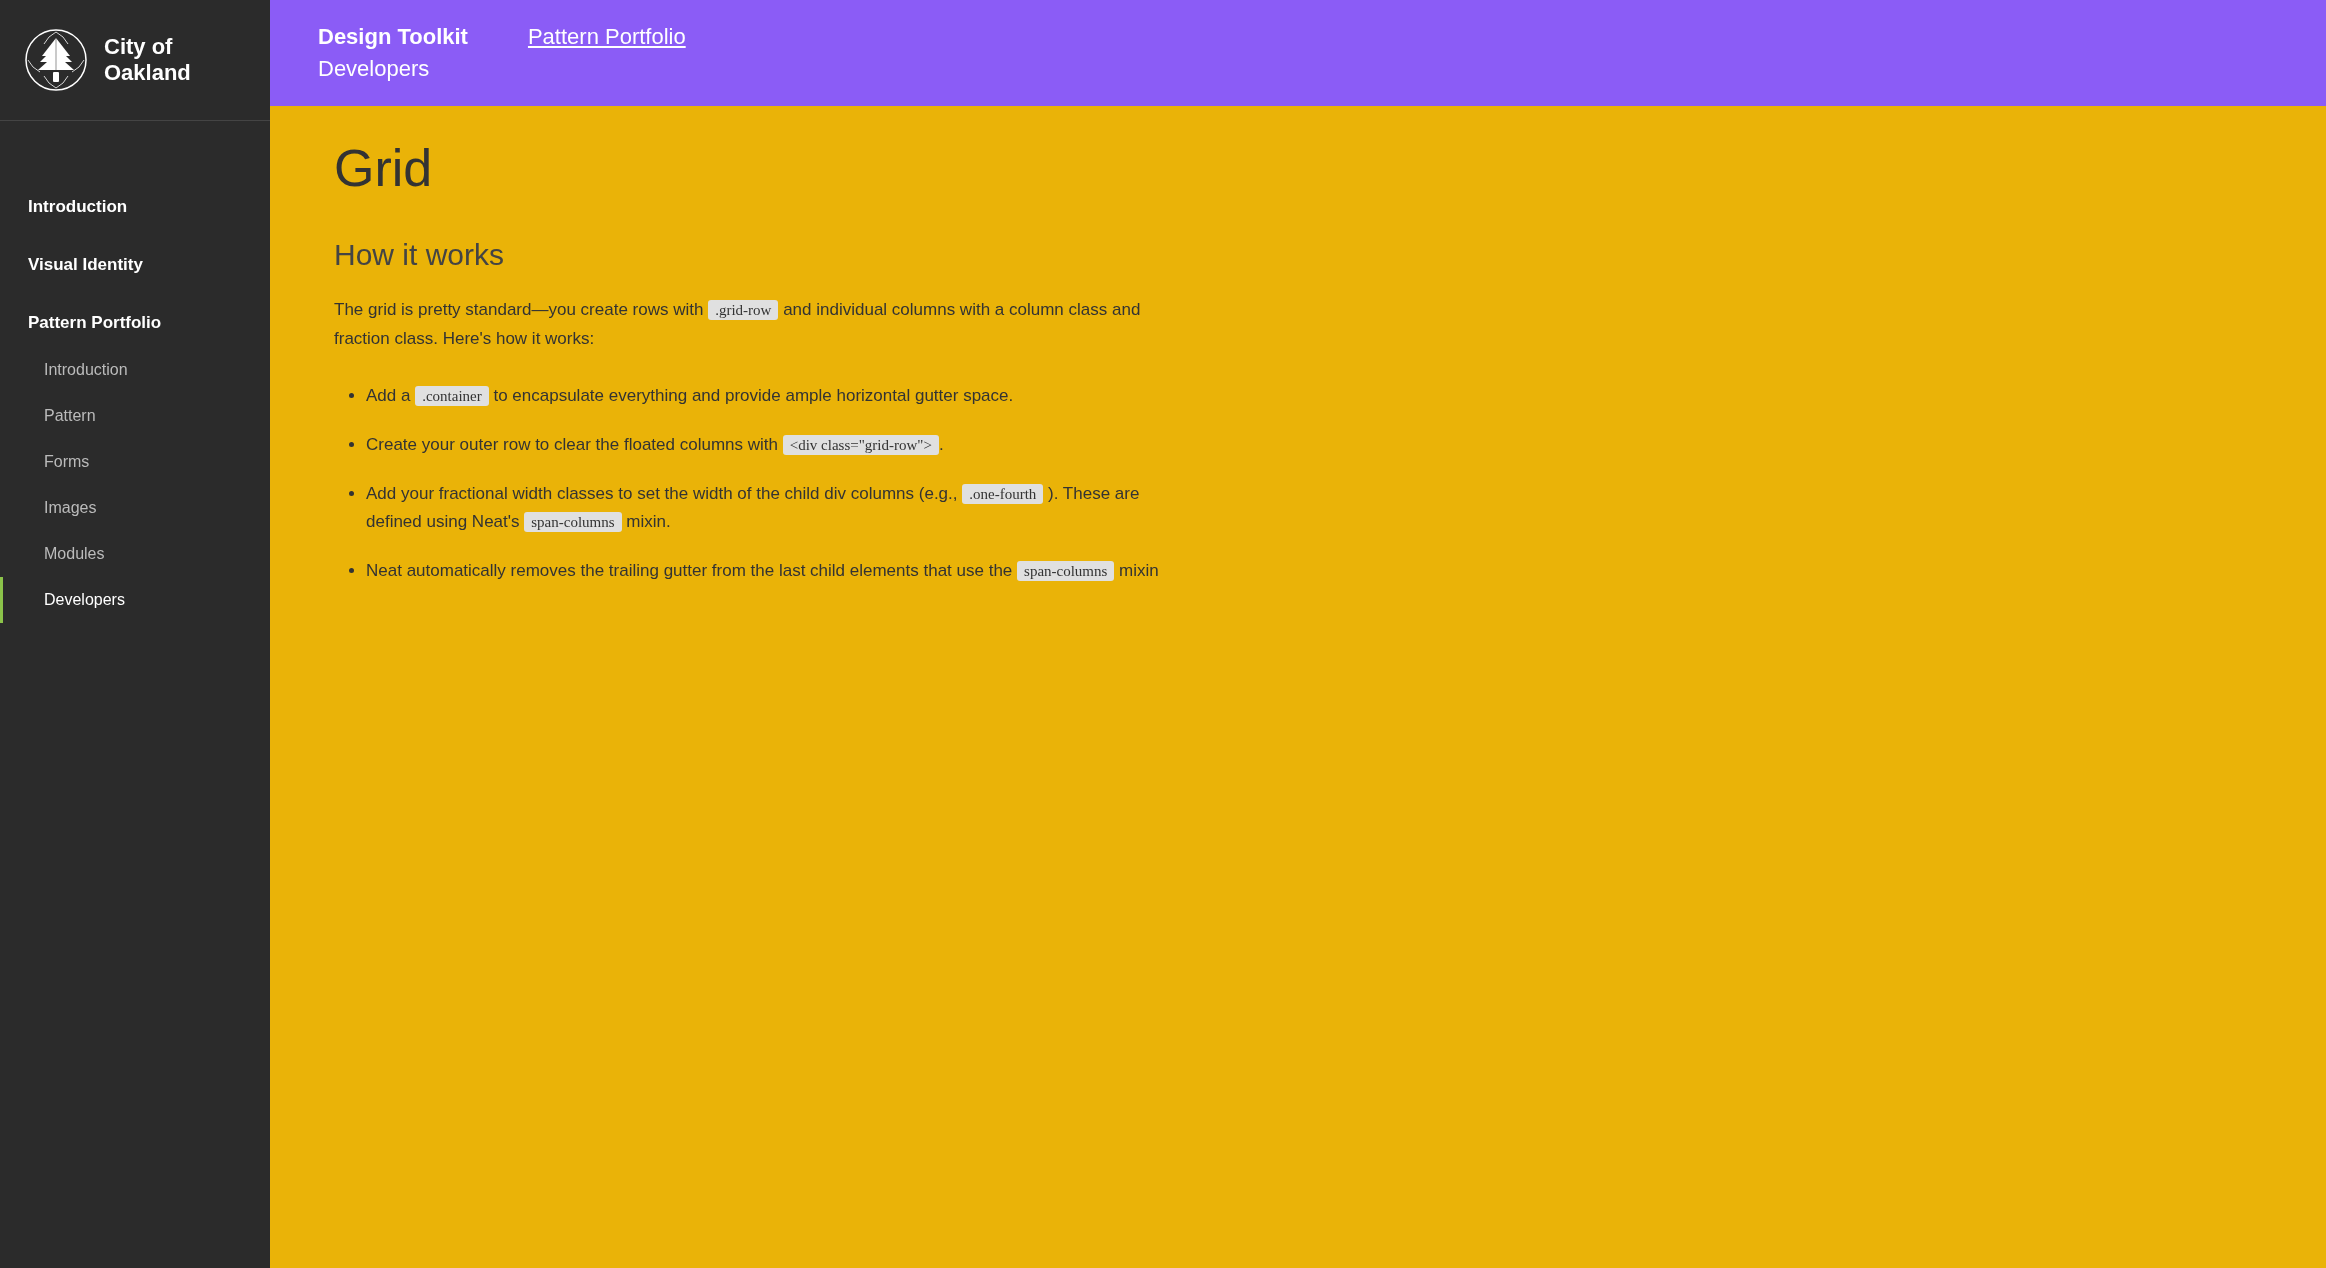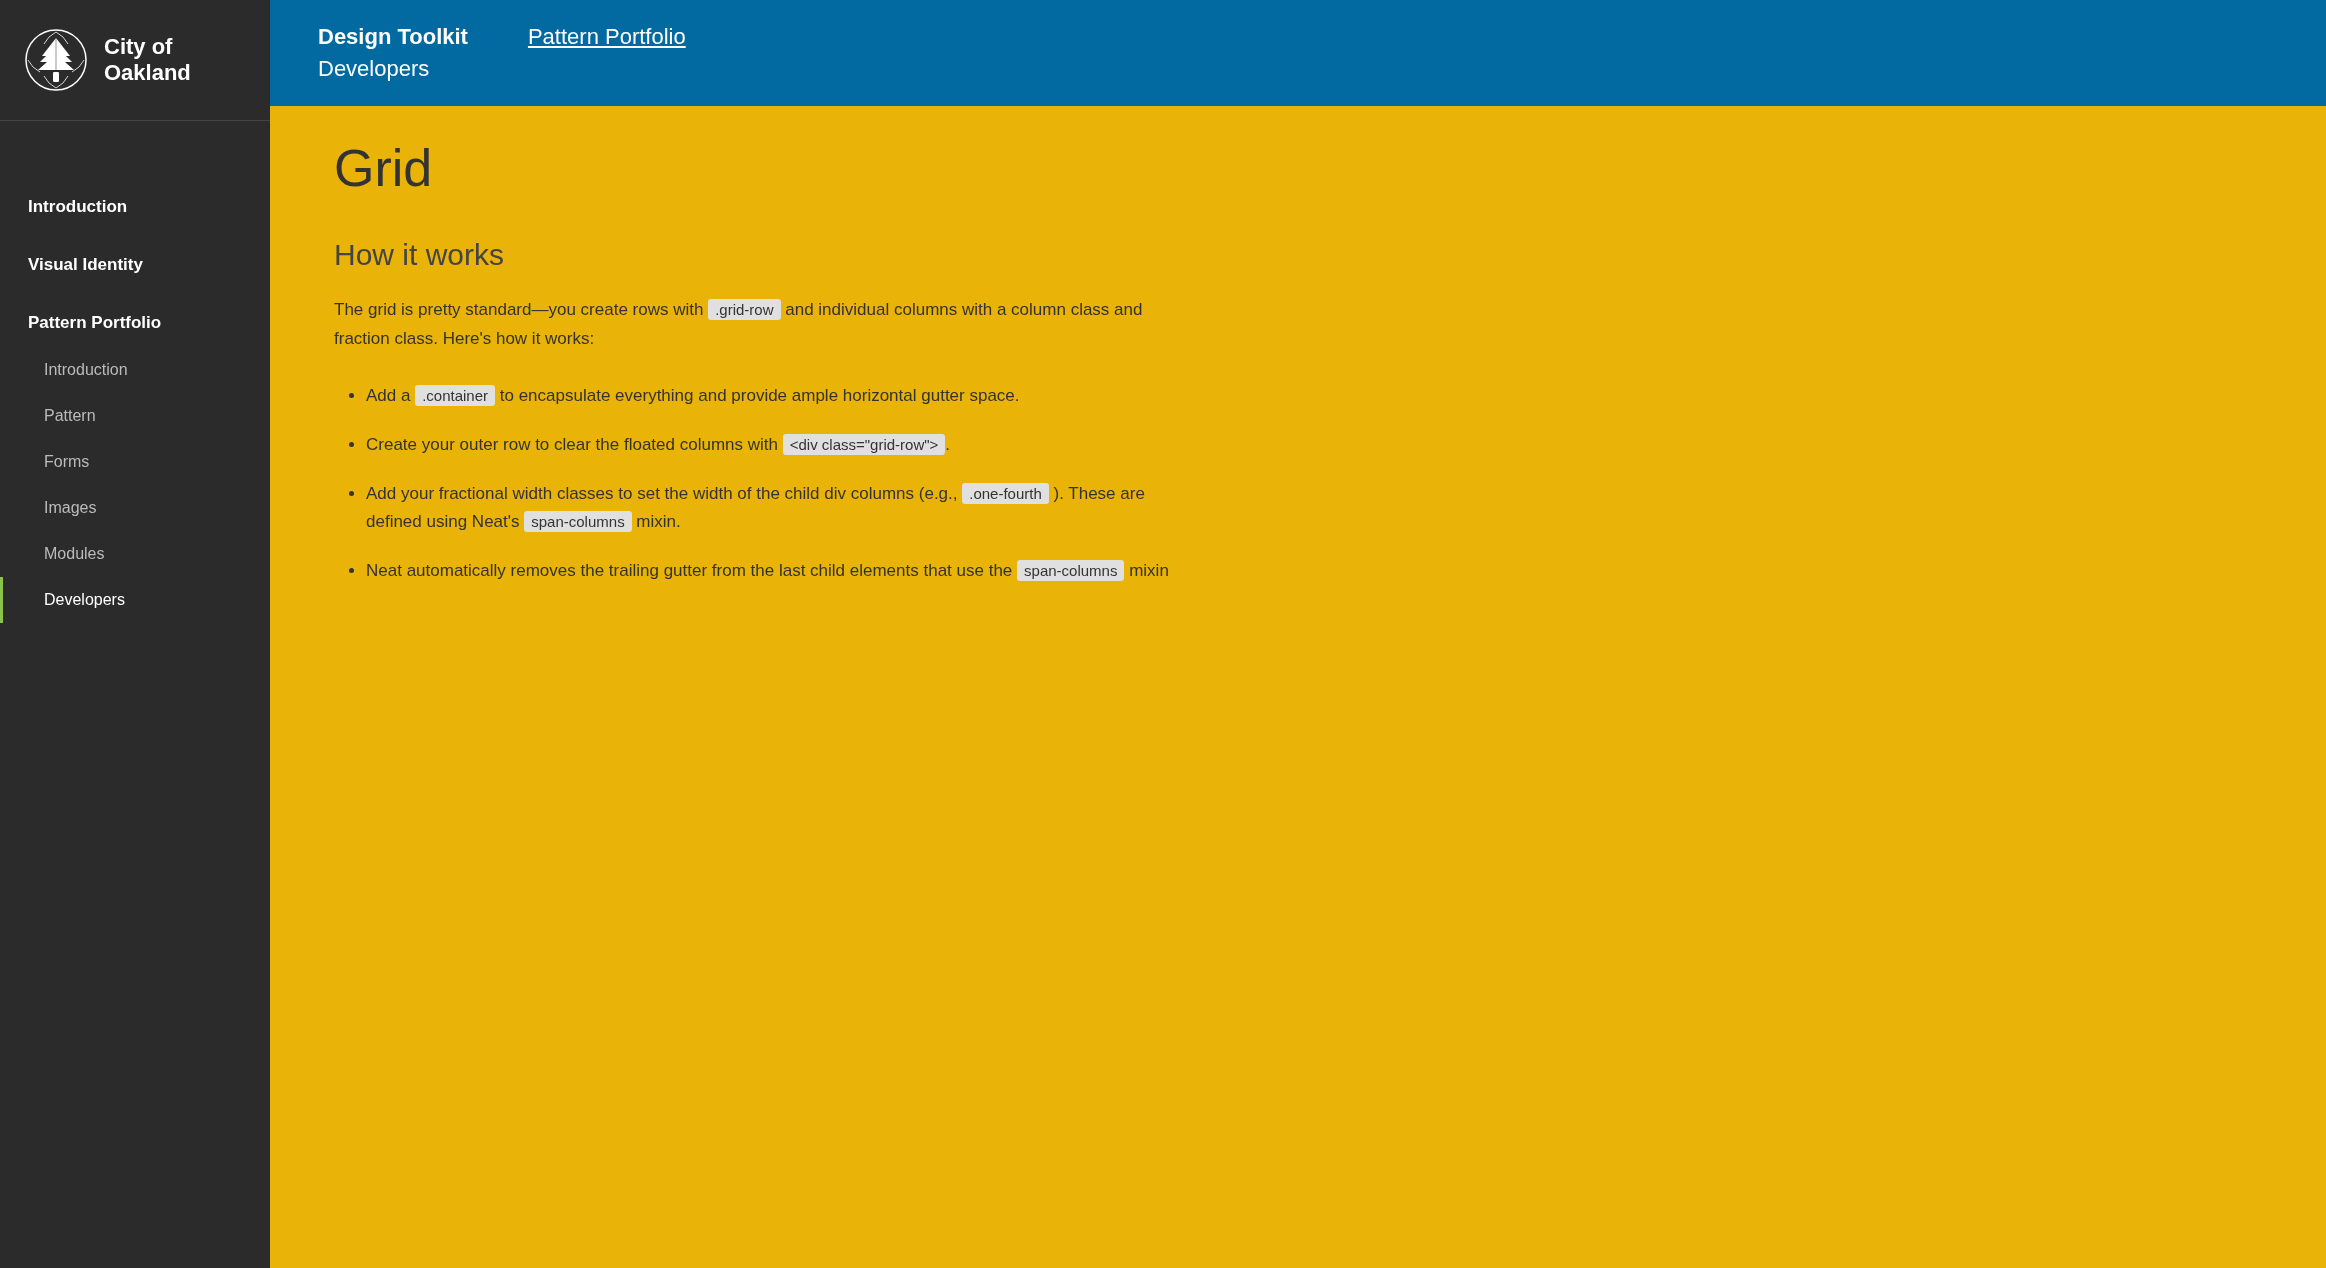--- a/index.html
+++ b/index.html
@@ -72,21 +72,21 @@
     
     .main {
       flex: 1;
       display: flex;
       flex-direction: column;
       overflow: hidden;
     }
 
     
     .header {
-      background: #0369a1;
+      background: #8b5cf6;
       padding: 24px 48px 24px 48px;
       display: flex;
       align-items: flex-start;
       gap: 60px;
       flex-shrink: 0;
     }
     .header-nav-group {
       display: flex;
       flex-direction: column;
       gap: 6px;
@@ -136,21 +136,21 @@
       font-size: 17px;
       color: #333;
       line-height: 1.7;
       margin-bottom: 28px;
       max-width: 860px;
     }
     .code-inline {
       background: #e0e0e0;
       border-radius: 3px;
       padding: 2px 7px;
-      font-family: Liberation Sans, sans-serif;
+      font-family: Liberation Serif, serif;
       font-size: 15px;
       color: #333;
     }
     .bullet-list {
       list-style: disc;
       padding-left: 32px;
       max-width: 860px;
     }
     .bullet-list li {
       font-family: Arial, sans-serif;

